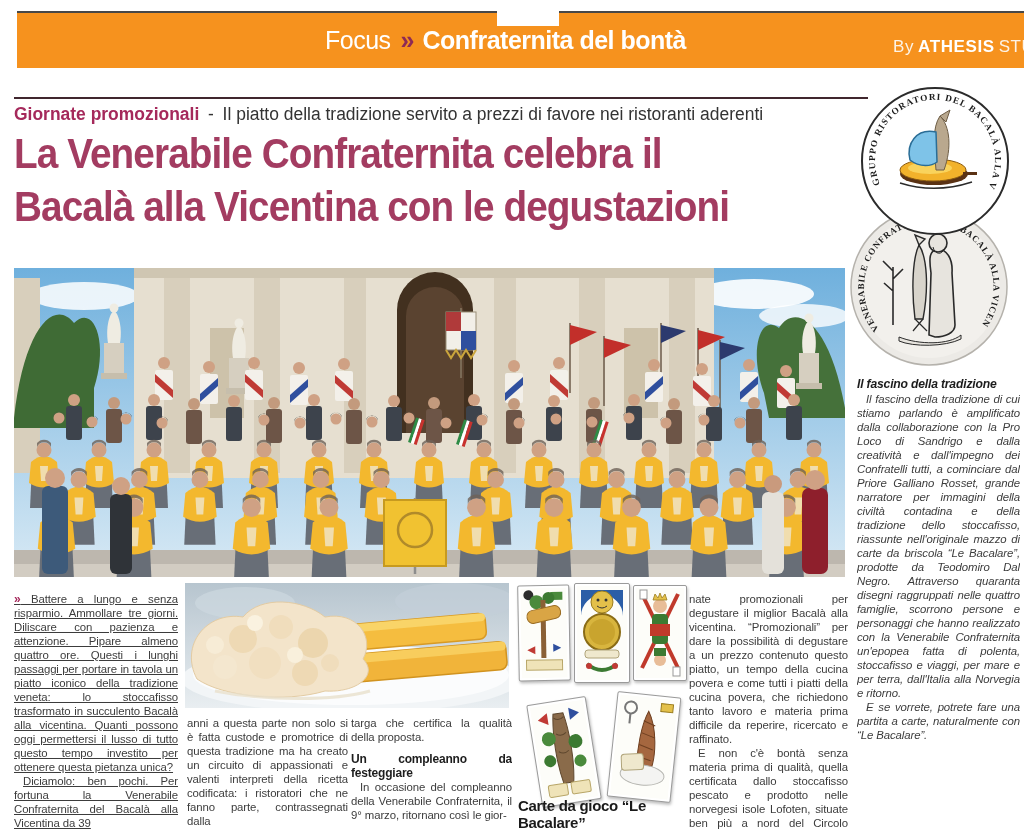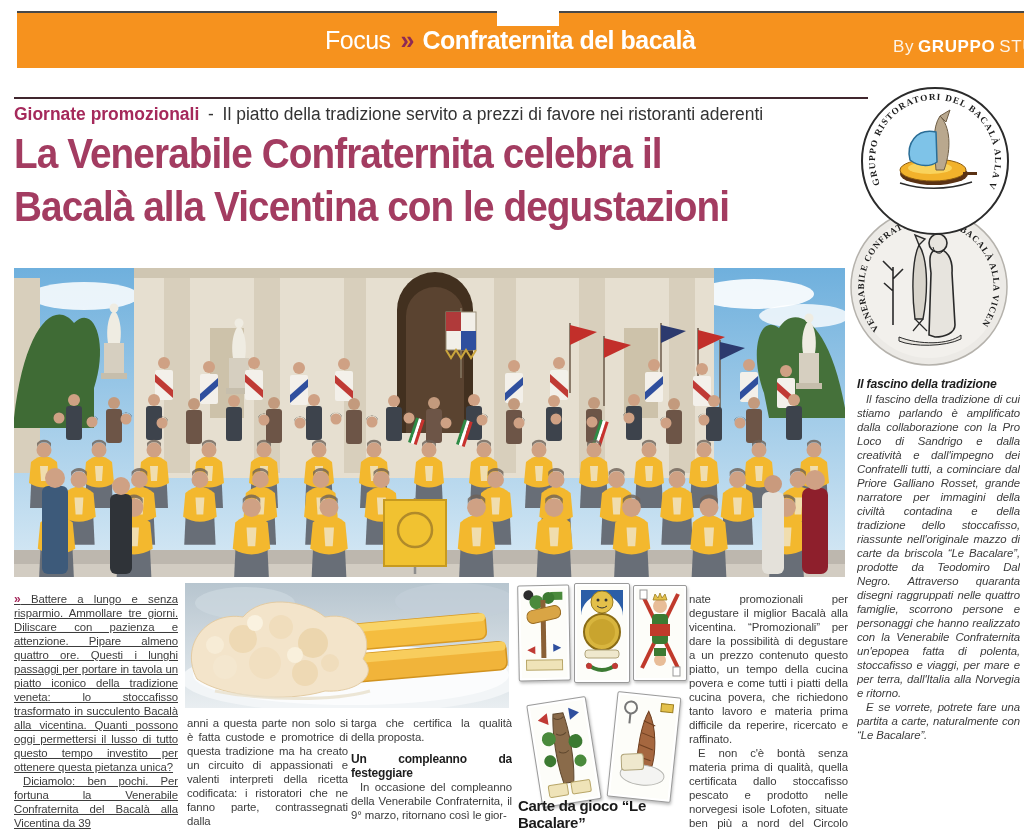--- a/index.html
+++ b/index.html
@@ -56,25 +56,25 @@
 <body>
 
 <div id="page">
 
   <div class="top-line"></div>
   <div class="orange-bar"></div>
   <div class="notch"></div>
   <div class="header-text">
     <span class="focus">Focus</span>
     <span class="arrows">»</span>
-    <span class="section">Confraternita del bacalà</span>
+    <span class="section">Confraternita del bontà</span>
   </div>
   <div class="byline">
     <span>By</span>
-    <span class="brand">GRUPPO</span>
+    <span class="brand">ATHESIS</span>
     <span>STUDIO</span>
   </div>
 
   <div class="kicker-rule"></div>
   <div class="kicker">
     <span class="klabel">Giornate promozionali</span>
     <span class="ksep">-</span>
     <span class="ktext">Il piatto della tradizione servito a prezzi di favore nei ristoranti aderenti</span>
   </div>
   <div class="headline">

